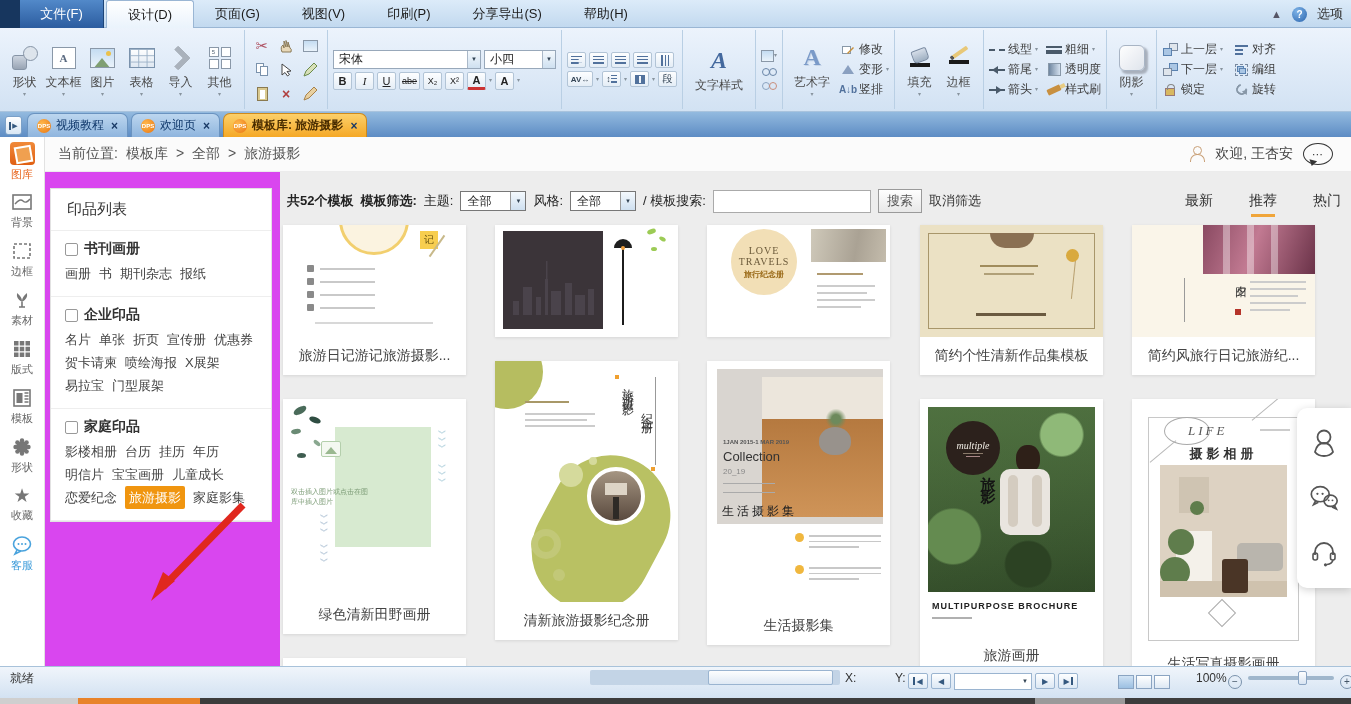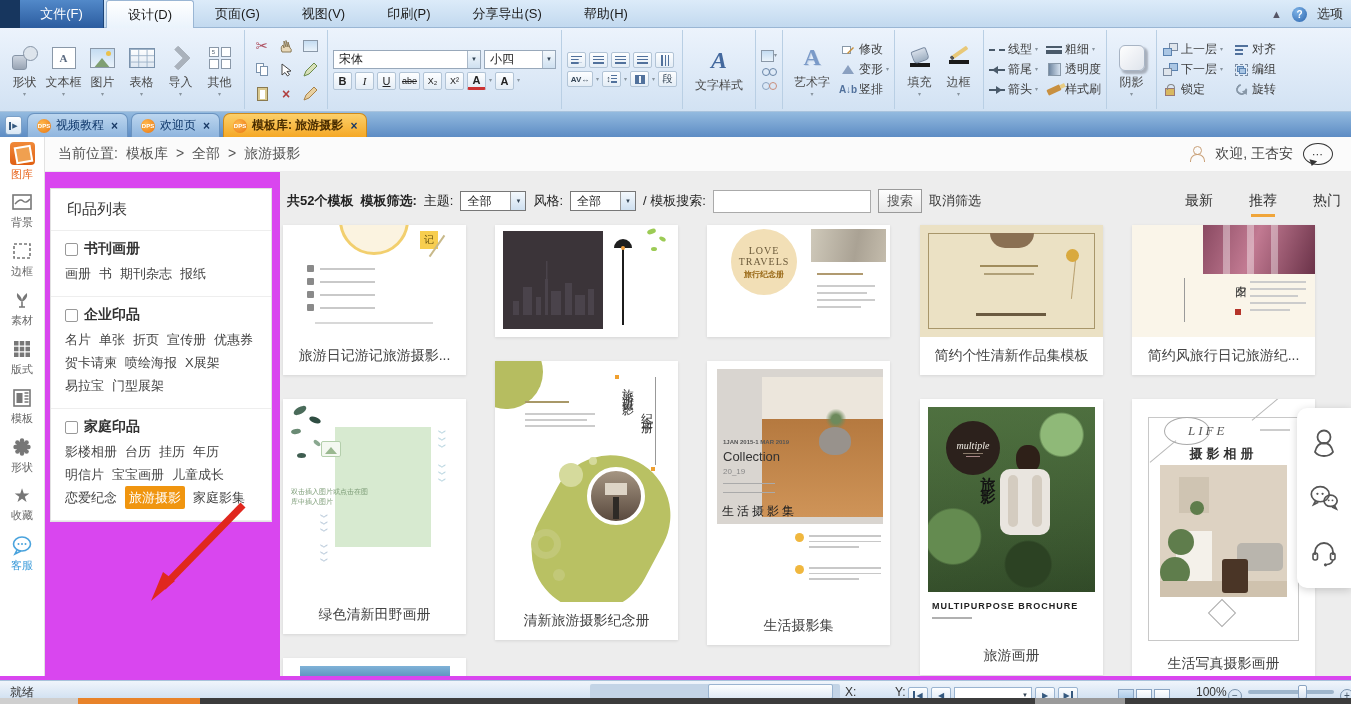--- a/index.html
+++ b/index.html
@@ -320,21 +320,21 @@
   .partial-thumb { height:26px; padding-top:8px; }
   .partial-thumb i { display:block; margin:0 auto; width:150px; height:18px; background:linear-gradient(#7fb2d8,#4a7fae); }
 
   
   .float-panel { position:absolute; right:0; top:236px; width:54px; height:180px; background:#fff;
     border-radius:10px 0 0 10px; box-shadow:0 2px 8px rgba(0,0,0,0.18);
     display:flex; flex-direction:column; align-items:center; justify-content:space-around; padding:8px 0; }
   .float-panel svg { width:32px; height:32px; }
 
   
-  .statusbar { position:absolute; left:0; right:0; bottom:6px; height:18px;
+  .statusbar { position:absolute; left:0; right:0; bottom:6px; height:32px;
     background:linear-gradient(#f0f5fb,#d3e2f2); border-top:1px solid #a8c2da; font-size:12px; color:#333;margin-top:6px; }
   .statusbar > * { position:absolute; top:0; height:22px; display:flex; align-items:center; }
   .hscroll { left:590px; width:250px; background:#c3d4e6; border-radius:2px; top:3px !important; height:15px !important; }
   .hthumb { position:absolute; left:118px; top:0; width:125px; height:15px;
     background:linear-gradient(#fdfefe,#dfe9f4); border:1px solid #9ab4d0; border-radius:2px; }
   .navbtn { width:20px; height:16px; border:1px solid #9ab4d0; border-radius:2px;
     background:linear-gradient(#fdfeff,#dce8f4); display:flex; align-items:center; justify-content:center;
     font-size:8px; color:#35597f; margin-right:3px; gap:1px; }
   .navbtn b { display:block; width:2px; height:8px; background:#35597f; }
   .pagesel { width:78px; height:17px; border:1px solid #9ab4d0; background:#fff; display:flex; align-items:center; justify-content:flex-end; margin-right:3px; }

